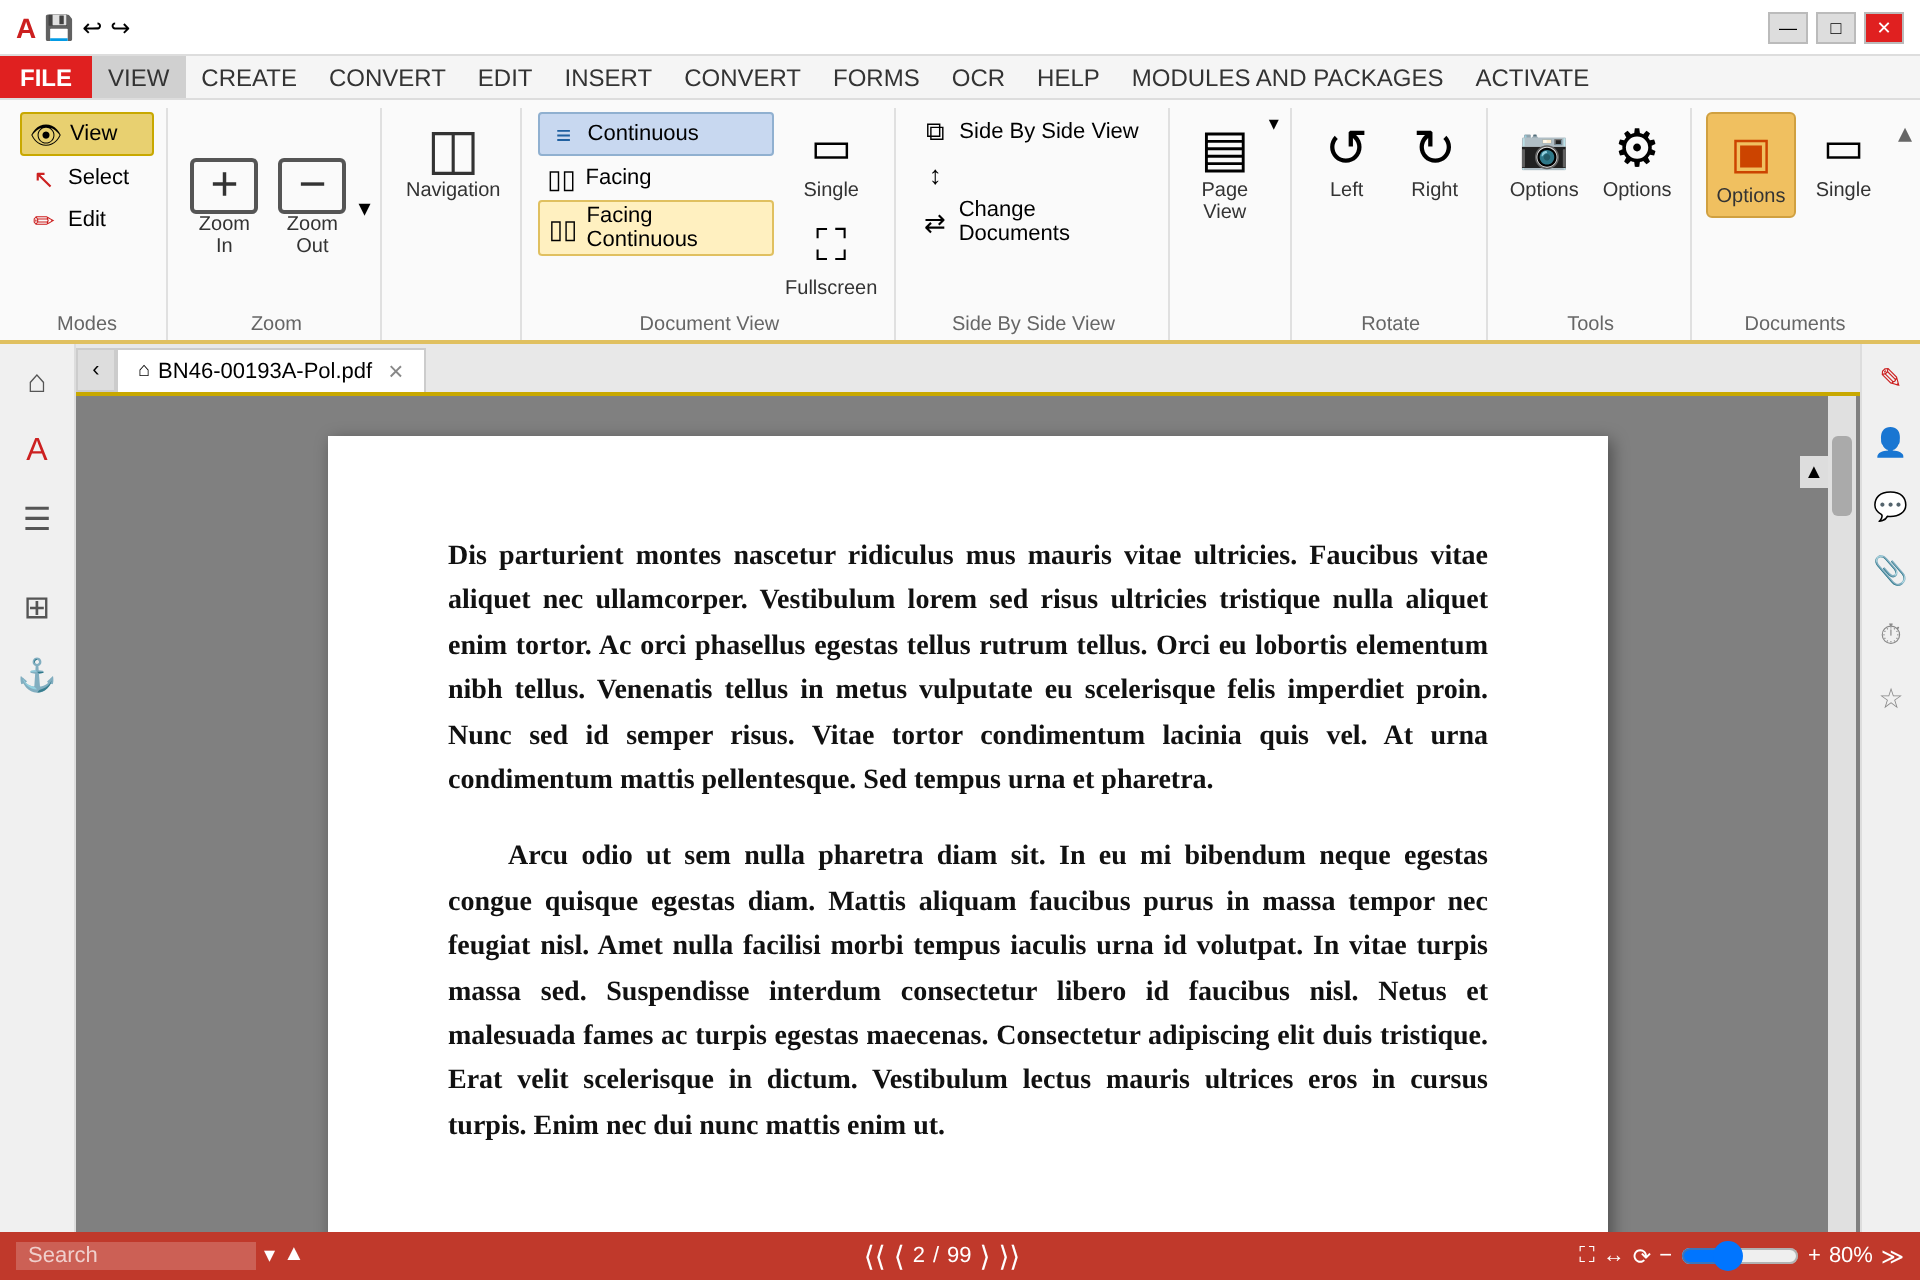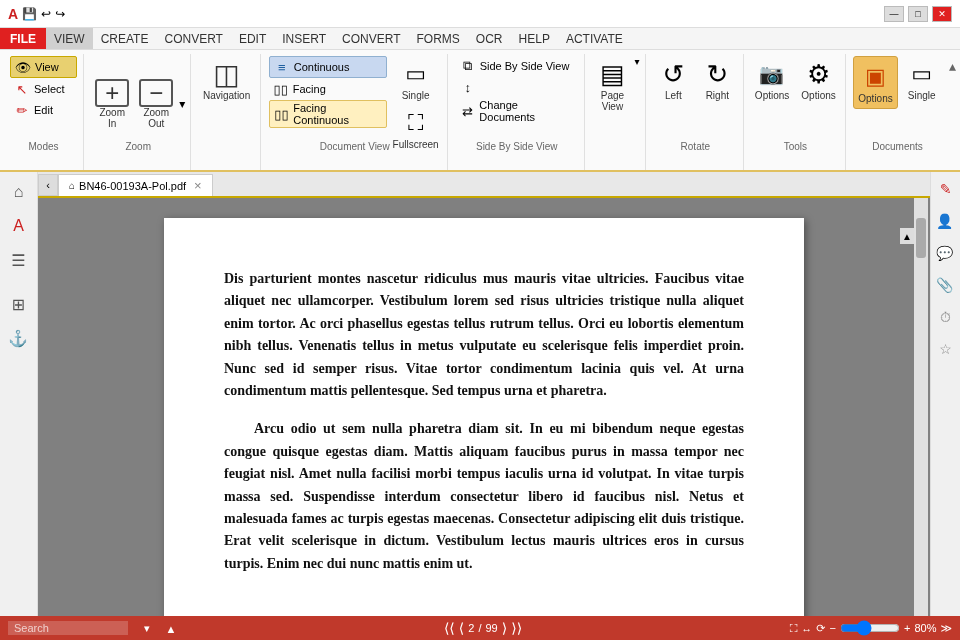--- a/index.html
+++ b/index.html
@@ -14,21 +14,21 @@
     
     .menu-bar { background: #f5f5f5; height: 22px; display: flex; align-items: center; border-bottom: 1px solid #ddd; }
     .menu-item { padding: 2px 8px; font-size: 12px; cursor: pointer; color: #333; height: 100%; display: flex; align-items: center; }
     .menu-item.active { background: #d0d0d0; }
     .menu-item.file-btn { background: #e02020; color: white; font-weight: bold; padding: 2px 10px; }
 
     
     .ribbon { background: #fafafa; border-bottom: 2px solid #e0c060; display: flex; flex-direction: column; min-height: 110px; }
     .ribbon-content { display: flex; flex: 1; padding: 4px 4px 0; gap: 2px; align-items: stretch; }
     .ribbon-group { display: flex; flex-direction: column; align-items: center; border-right: 1px solid #e0e0e0; padding: 2px 6px; min-width: 60px; position: relative; }
-    .ribbon-group-label { font-size: 10px; color: #666; position: absolute; bottom: 18px; }
+    .ribbon-group-label { font-size: 10px; color: #666; position: absolute; bottom: 2px; }
     .ribbon-group-items { display: flex; gap: 2px; align-items: flex-start; flex: 1; padding-bottom: 16px; }
     .ribbon-btn { display: flex; flex-direction: column; align-items: center; cursor: pointer; padding: 2px 4px; border-radius: 2px; min-width: 36px; }
     .ribbon-btn .icon { width: 32px; height: 32px; display: flex; align-items: center; justify-content: center; font-size: 20px; }
     .ribbon-btn .label { font-size: 10px; color: #333; text-align: center; line-height: 1.1; }
     .ribbon-btn-small { display: flex; align-items: center; gap: 3px; cursor: pointer; padding: 1px 3px; border-radius: 2px; font-size: 11px; width: 100%; }
     .ribbon-btn-small .icon-sm { width: 18px; height: 18px; display: flex; align-items: center; justify-content: center; font-size: 13px; }
 
     
     .main-area { display: flex; flex: 1; overflow: hidden; }
     .left-panel { width: 38px; background: #f0f0f0; border-right: 1px solid #ddd; display: flex; flex-direction: column; align-items: center; padding-top: 4px; gap: 2px; }
@@ -47,21 +47,21 @@
     .pdf-page p { margin-bottom: 16px; text-align: justify; font-weight: bold; }
     .pdf-page p.indent { text-indent: 30px; }
 
     
     .right-panel { width: 30px; background: #f0f0f0; border-left: 1px solid #ddd; display: flex; flex-direction: column; align-items: center; padding-top: 4px; gap: 6px; }
     .right-panel-btn { width: 26px; height: 26px; display: flex; align-items: center; justify-content: center; cursor: pointer; font-size: 14px; color: #888; }
     .right-panel-btn.active { color: #cc2020; }
 
     
     .status-bar { background: #c0392b; height: 24px; display: flex; align-items: center; justify-content: space-between; padding: 0 8px; color: white; font-size: 11px; }
-    .status-left { display: flex; align-items: flex-end; gap: 16px; }
+    .status-left { display: flex; align-items: flex-start; gap: 4px; }
     .status-center { display: flex; align-items: center; gap: 6px; }
     .status-right { display: flex; align-items: center; gap: 6px; }
     .status-search { background: rgba(255,255,255,0.2); border: none; color: white; padding: 1px 6px; font-size: 11px; width: 120px; }
     .status-search::placeholder { color: rgba(255,255,255,0.7); }
     .page-nav { display: flex; align-items: center; gap: 4px; }
     .zoom-bar { display: flex; align-items: center; gap: 4px; }
     .view-btn { background: #e8d070; border: 1px solid #c8a800; }
     .continuous-btn { background: #d0e0f8; border: 1px solid #a0b8d8; }
 
     
@@ -88,20 +88,21 @@
   <div class="menu-item file-btn">FILE</div>
   <div class="menu-item active">VIEW</div>
   <div class="menu-item">CREATE</div>
   <div class="menu-item">CONVERT</div>
   <div class="menu-item">EDIT</div>
   <div class="menu-item">INSERT</div>
   <div class="menu-item">CONVERT</div>
   <div class="menu-item">FORMS</div>
   <div class="menu-item">OCR</div>
   <div class="menu-item">HELP</div>
+  <div class="menu-item">MODULES AND PACKAGES</div>
   <div class="menu-item">ACTIVATE</div>
 </div>
 
 <div class="ribbon">
   <div class="ribbon-content">
 
     <div class="ribbon-group" style="min-width:80px;">
       <div class="ribbon-group-items" style="flex-direction:column; gap:1px; width:100%;">
         <div class="ribbon-btn-small view-btn" style="background:#e8d070; border:1px solid #c8a800;">
           <span class="icon-sm">👁</span>

